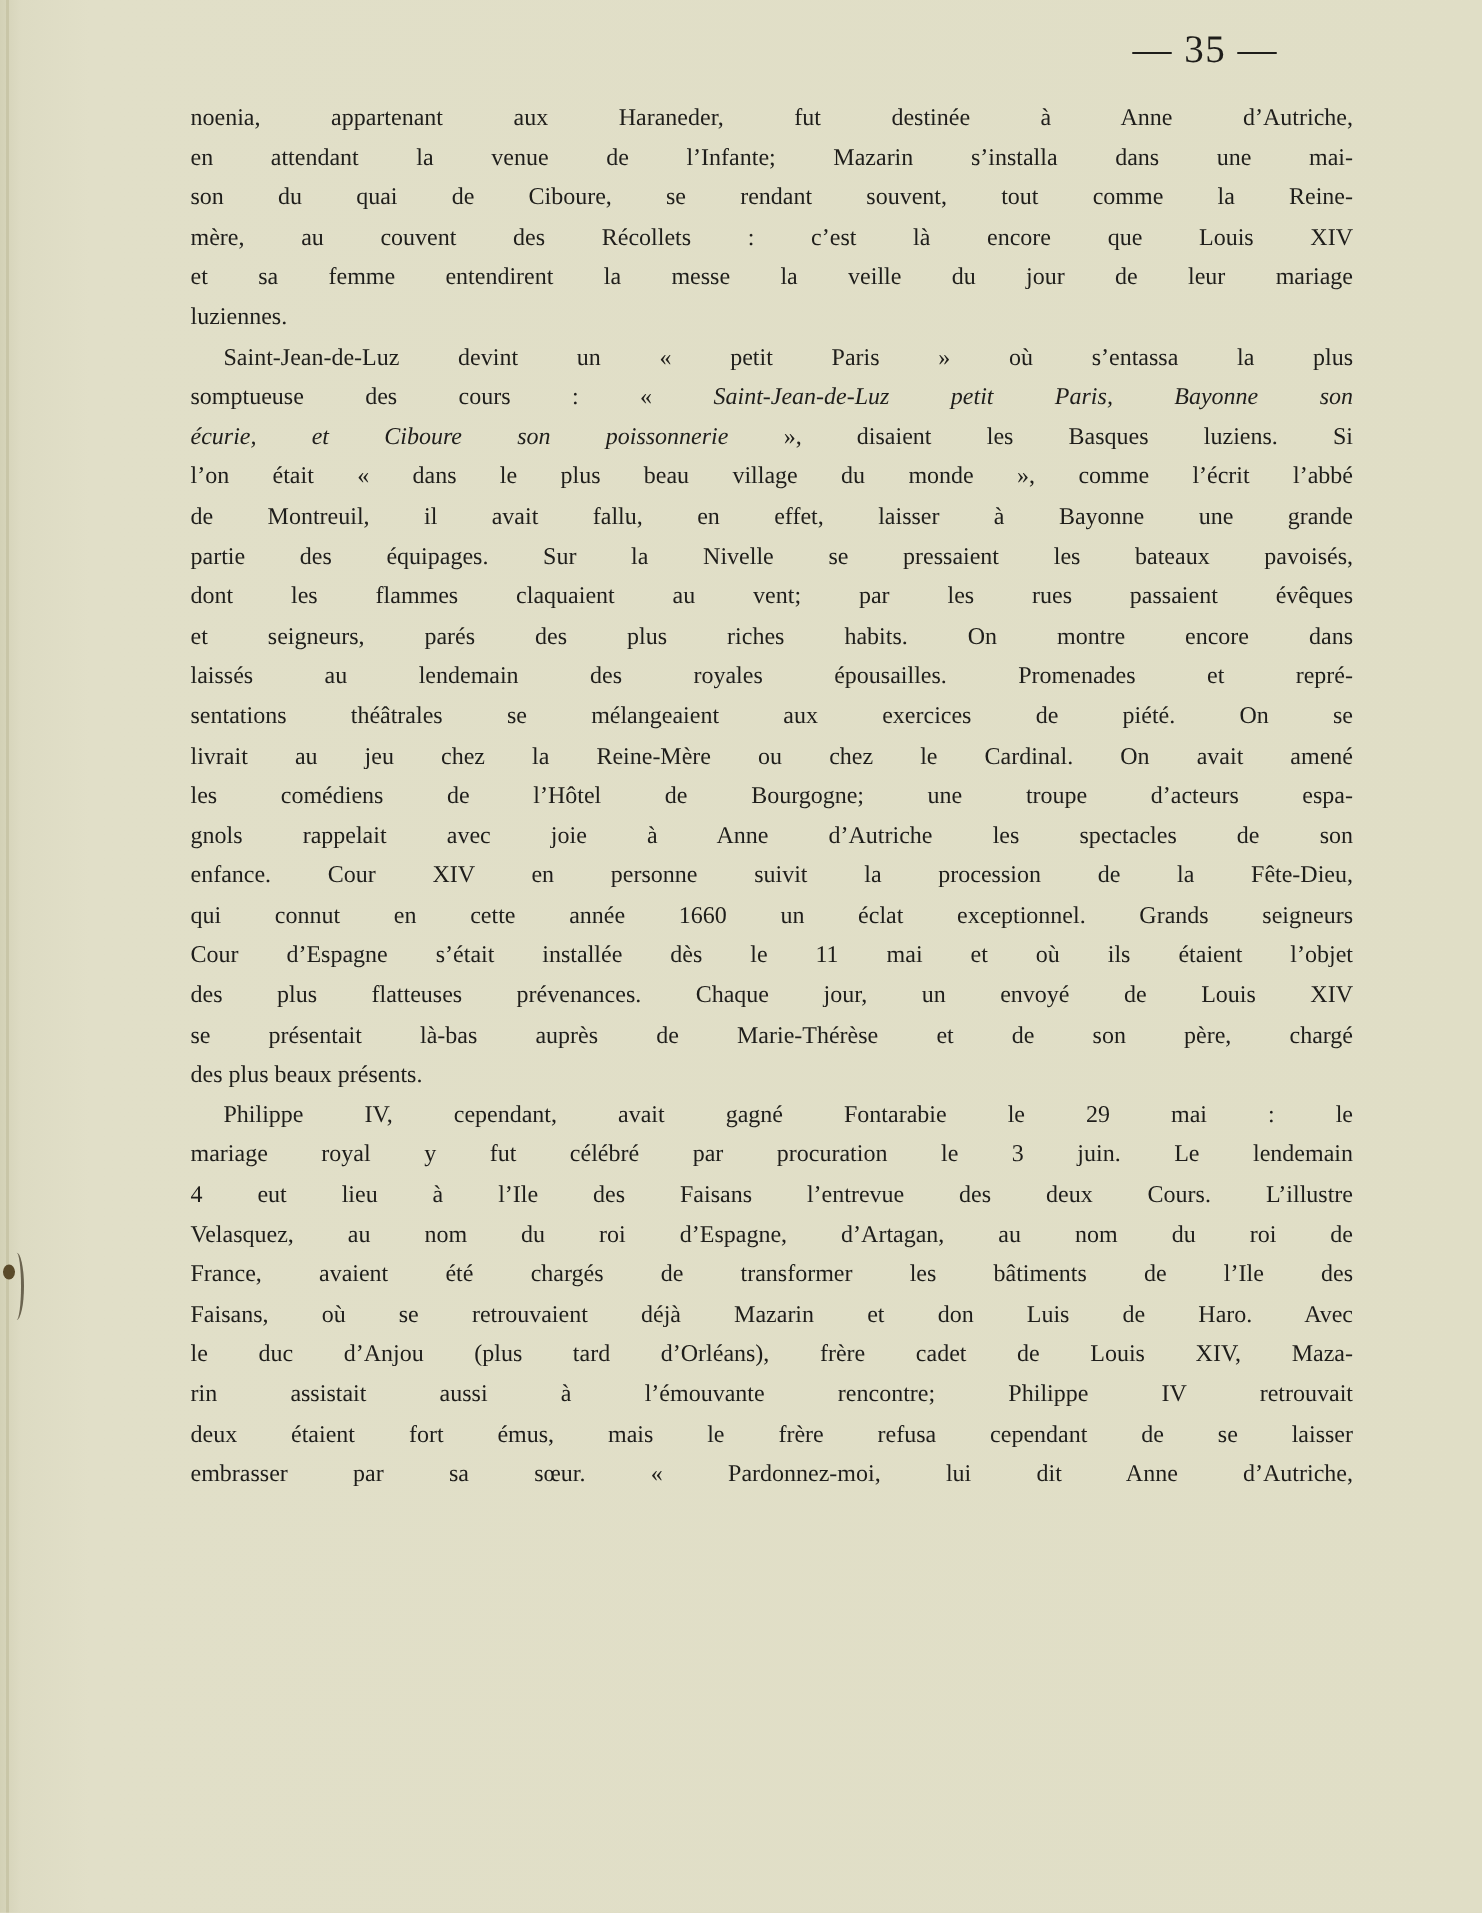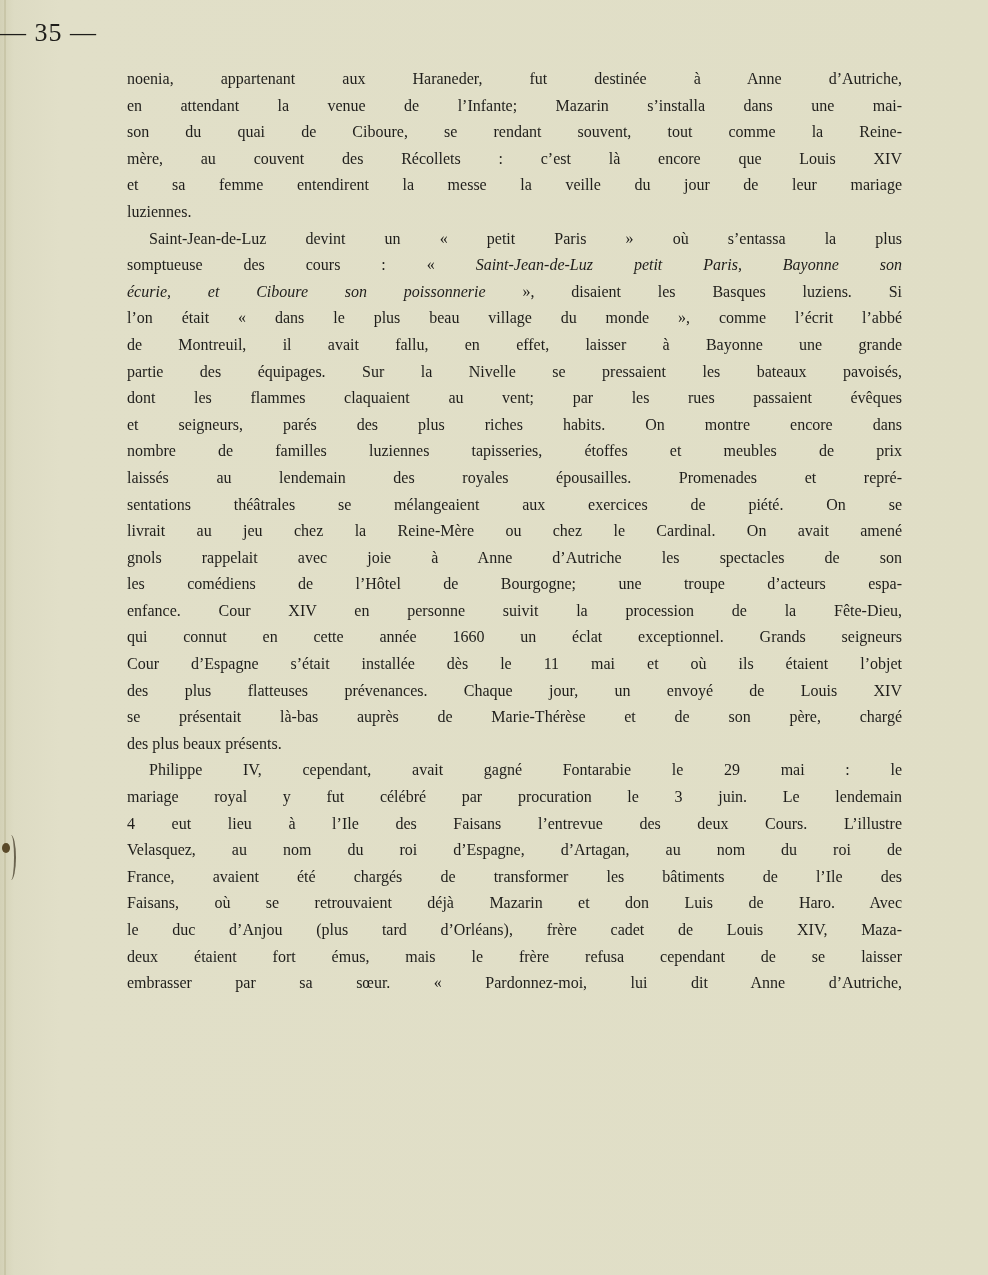--- a/index.html
+++ b/index.html
@@ -18,21 +18,21 @@
   }
   .edge-mark {
     position: absolute; left: 2px; top: 843px; width: 8px; height: 10px;
     background: #5a4a2a; border-radius: 50%;
   }
   .edge-curve {
     position: absolute; left: 6px; top: 835px; width: 8px; height: 45px;
     border-right: 2px solid #6b6450; border-radius: 0 50% 50% 0;
   }
   .page-number {
-    position: absolute; top: 18px; left: 0; width: 852px; text-align: left;
+    position: absolute; top: 18px; left: 0; width: 852px; text-align: right;
     font-family: "Liberation Serif", serif; font-size: 26px; color: #1e1d1a;
     letter-spacing: 1px;
   }
   .text {
     position: absolute; left: 110px; top: 66px; width: 775px;
     font-family: Liberation Serif, serif; font-size: 16px; line-height: 26.6px;
     color: #1f1e1b;
     margin-left: 17px;
   }
   .line {
@@ -64,38 +64,38 @@
     </div>
     <div>
       <span class="line indent">Saint-Jean-de-Luz devint un « petit Paris » où s’entassa la plus</span>
       <span class="line">somptueuse des cours : « <span class="it">Saint-Jean-de-Luz petit Paris, Bayonne son</span></span>
       <span class="line"><span class="it">écurie, et Ciboure son poissonnerie</span> », disaient les Basques luziens. Si</span>
       <span class="line">l’on était « dans le plus beau village du monde », comme l’écrit l’abbé</span>
       <span class="line">de Montreuil, il avait fallu, en effet, laisser à Bayonne une grande</span>
       <span class="line">partie des équipages. Sur la Nivelle se pressaient les bateaux pavoisés,</span>
       <span class="line">dont les flammes claquaient au vent; par les rues passaient évêques</span>
       <span class="line">et seigneurs, parés des plus riches habits. On montre encore dans</span>
-      <span class="line">nombre de familles luziennes tapisseries, étoffes et meubles de prix</span>
       <span class="line">laissés au lendemain des royales épousailles. Promenades et repré-</span>
       <span class="line">sentations théâtrales se mélangeaient aux exercices de piété. On se</span>
       <span class="line">livrait au jeu chez la Reine-Mère ou chez le Cardinal. On avait amené</span>
+      <span class="line">les comédiens de l’Hôtel de Bourgogne; une troupe d’acteurs espa-</span>
       <span class="line">gnols rappelait avec joie à Anne d’Autriche les spectacles de son</span>
-      <span class="line">les comédiens de l’Hôtel de Bourgogne; une troupe d’acteurs espa-</span>
       <span class="line">enfance. Cour XIV en personne suivit la procession de la Fête-Dieu,</span>
       <span class="line">qui connut en cette année 1660 un éclat exceptionnel. Grands seigneurs</span>
       <span class="line">Cour d’Espagne s’était installée dès le 11 mai et où ils étaient l’objet</span>
       <span class="line">des plus flatteuses prévenances. Chaque jour, un envoyé de Louis XIV</span>
       <span class="line">se présentait là-bas auprès de Marie-Thérèse et de son père, chargé</span>
       <span class="line last">des plus beaux présents.</span>
     </div>
     <div>
       <span class="line indent">Philippe IV, cependant, avait gagné Fontarabie le 29 mai : le</span>
       <span class="line">mariage royal y fut célébré par procuration le 3 juin. Le lendemain</span>
       <span class="line">4 eut lieu à l’Ile des Faisans l’entrevue des deux Cours. L’illustre</span>
       <span class="line">Velasquez, au nom du roi d’Espagne, d’Artagan, au nom du roi de</span>
       <span class="line">France, avaient été chargés de transformer les bâtiments de l’Ile des</span>
       <span class="line">Faisans, où se retrouvaient déjà Mazarin et don Luis de Haro. Avec</span>
       <span class="line">le duc d’Anjou (plus tard d’Orléans), frère cadet de Louis XIV, Maza-</span>
+      <span class="line">rin assistait aussi à l’émouvante rencontre; Philippe IV retrouvait</span>
       <span class="line">deux étaient fort émus, mais le frère refusa cependant de se laisser</span>
       <span class="line">embrasser par sa sœur. « Pardonnez-moi, lui dit Anne d’Autriche,</span>
     </div>
   </div>
 </div>
 
 </body></html>

